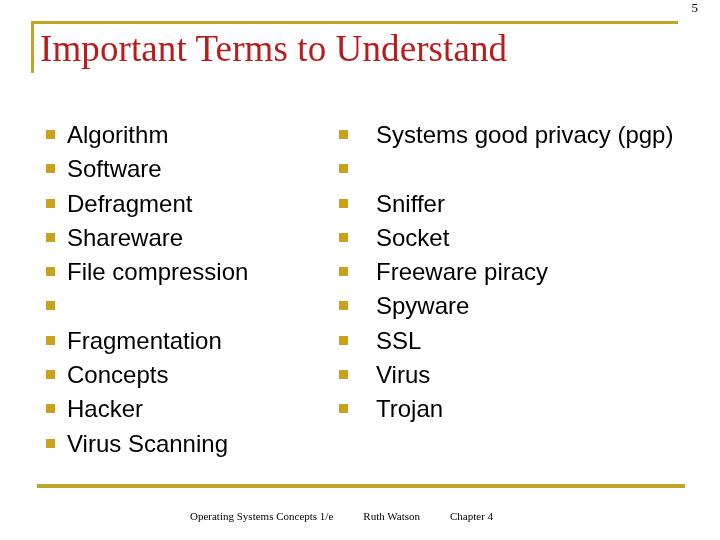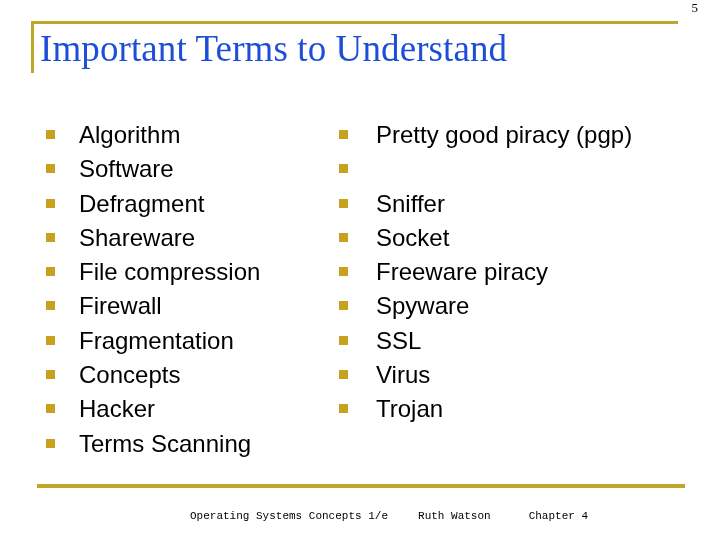--- a/index.html
+++ b/index.html
@@ -39,21 +39,21 @@
     background: #bfa52a;
   }
   #page-title {
     position: absolute;
     left: 40px;
     top: 27px;
     width: 640px;
     font-family: "Liberation Serif", "DejaVu Serif", serif;
     font-size: 37px;
     line-height: 44px;
-    color: #1d4ed8;
+    color: #b91c1c;
     letter-spacing: 0.1px;
     white-space: nowrap;
   }
 
   
   #content {
     position: absolute;
     left: 0;
     top: 118px;
     width: 720px;
@@ -83,53 +83,53 @@
   .bullet-text {
     flex: 0 0 auto;
     margin-left: 0;
     padding-left: 0;
     font-family: "Liberation Sans", sans-serif;
     font-size: 24px;
     line-height: 34.3px;
     color: #000000;
     white-space: nowrap;
   }
-  #column-left  .bullet-text { margin-left: 24px; }
+  #column-left  .bullet-text { margin-left: 12px; }
   #column-right .bullet-text { margin-left: 28px; }
 
   
   #footer-rule {
     position: absolute;
     left: 37px;
     top: 484px;
     width: 648px;
     height: 4px;
     background: #bfa52a;
   }
   #footer {
     position: absolute;
     left: 0;
     top: 508px;
     width: 720px;
     height: 24px;
-    font-family: Liberation Mono, monospace;
+    font-family: Liberation Serif, serif;
     font-size: 11px;
     color: #000000;
   }
   #footer-center {
     position: absolute;
     left: 190px;
     top: 2px;
     width: 400px;
     display: flex;
     align-items: baseline;
     white-space: nowrap;
   }
   #footer-course   { margin-right: 30px; }
-  #footer-author   { margin-right: 38px; }
+  #footer-author   { margin-right: 30px; }
   #footer-chapter  { margin-right: 0; text-align: center; }
   #slide-number {
     position: absolute;
     right: 22px;
     top: 0px;
     font-family: "Liberation Serif", "DejaVu Serif", serif;
     font-size: 13px;
     color: #000000;
     text-align: right;
   }
@@ -162,44 +162,43 @@
       <div class="bullet-item">
         <span class="bullet-marker"></span>
         <span class="bullet-text">Shareware</span>
       </div>
       <div class="bullet-item">
         <span class="bullet-marker"></span>
         <span class="bullet-text">File compression</span>
       </div>
       <div class="bullet-item">
         <span class="bullet-marker"></span>
-        <span class="bullet-text">Firewall</span>
       </div>
       <div class="bullet-item">
         <span class="bullet-marker"></span>
         <span class="bullet-text">Fragmentation</span>
       </div>
       <div class="bullet-item">
         <span class="bullet-marker"></span>
         <span class="bullet-text">Concepts</span>
       </div>
       <div class="bullet-item">
         <span class="bullet-marker"></span>
         <span class="bullet-text">Hacker</span>
       </div>
       <div class="bullet-item">
         <span class="bullet-marker"></span>
-        <span class="bullet-text">Terms Scanning</span>
+        <span class="bullet-text">Virus Scanning</span>
       </div>
     </div>
 
     <div class="bullet-column" id="column-right">
       <div class="bullet-item">
         <span class="bullet-marker"></span>
-        <span class="bullet-text">Pretty good piracy (pgp)</span>
+        <span class="bullet-text">Systems good privacy (pgp)</span>
       </div>
       <div class="bullet-item">
         <span class="bullet-marker"></span>
       </div>
       <div class="bullet-item">
         <span class="bullet-marker"></span>
         <span class="bullet-text">Sniffer</span>
       </div>
       <div class="bullet-item">
         <span class="bullet-marker"></span>

